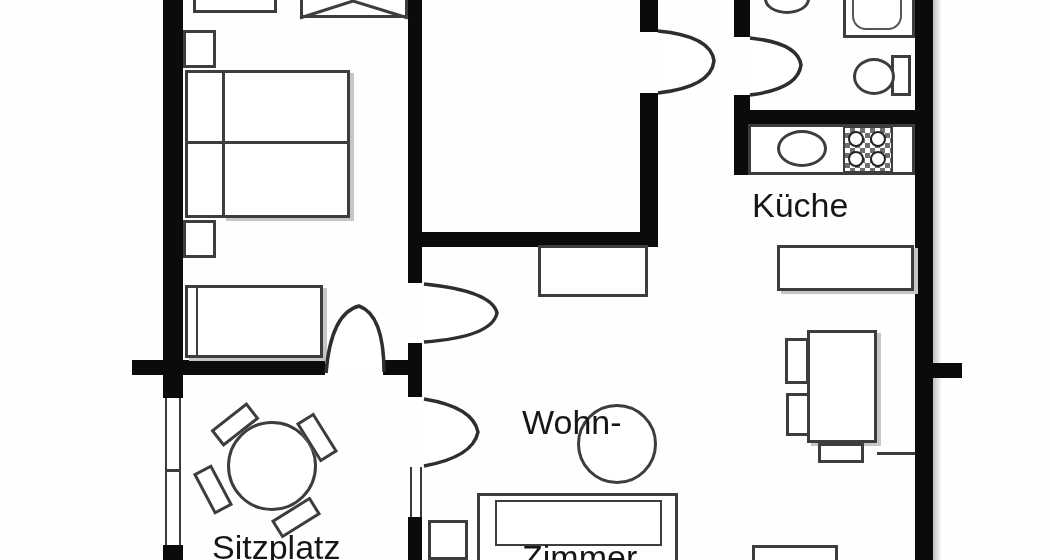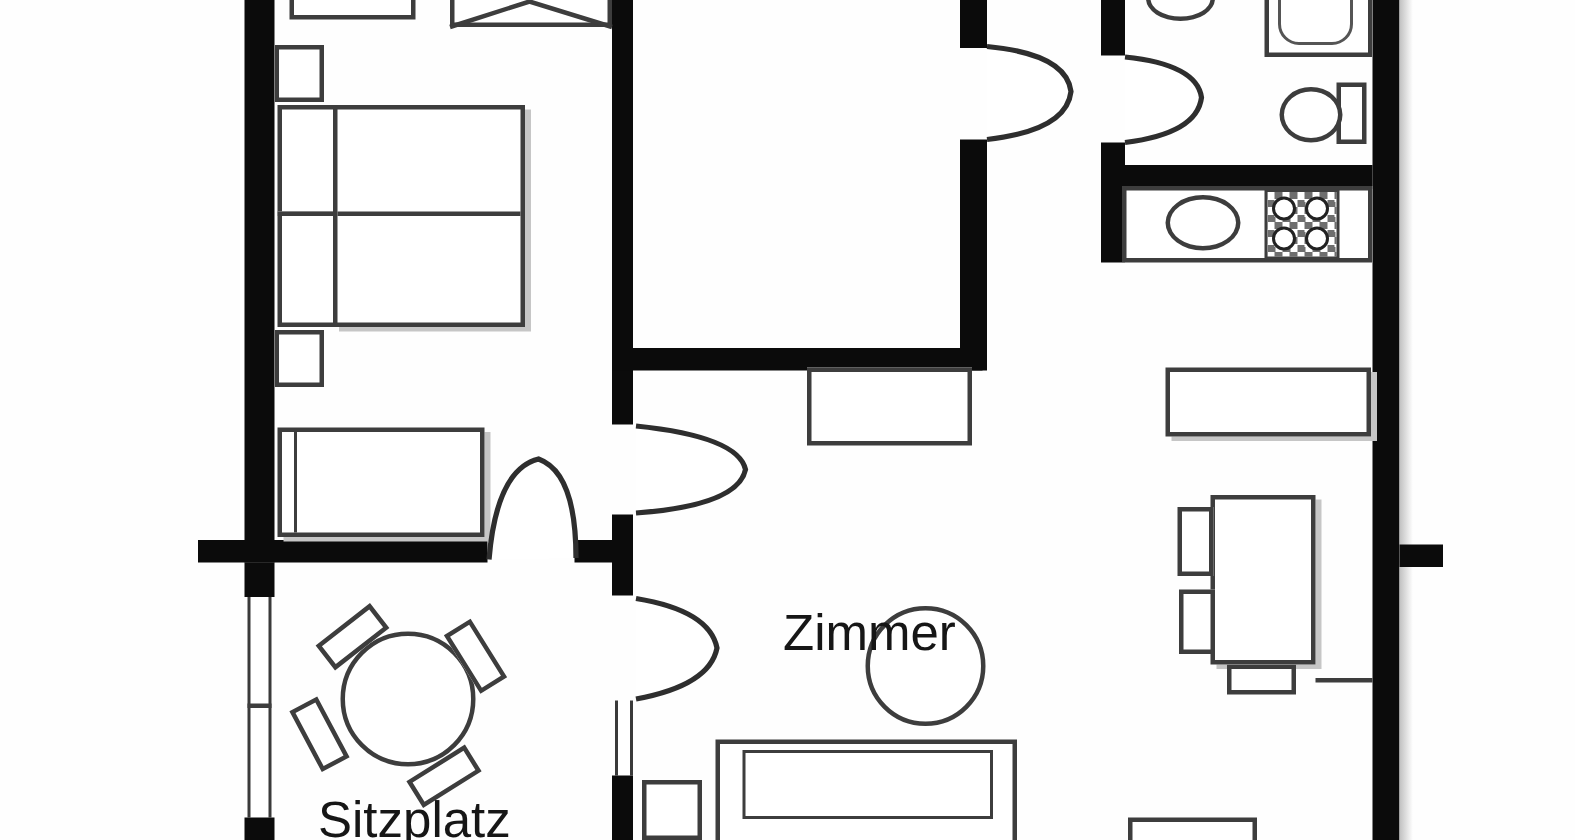--- a/index.html
+++ b/index.html
@@ -102,17 +102,19 @@
   <svg class="overlay" width="1050" height="560" viewBox="0 0 1050 560">
     <path d="M300,18 L353,1 L408,18" fill="none" stroke="#3d3d3d" stroke-width="3"></path>
     <path d="M658,31 Q711,36 714,61 Q711,87 658,93" fill="#ffffff" stroke="#2e2e2e" stroke-width="3.5"></path>
     <path d="M750,38 Q798,43 801,65 Q798,89 750,95" fill="#ffffff" stroke="#2e2e2e" stroke-width="3.5"></path>
     <path d="M424,284 Q492,291 497,313 Q492,337 424,342" fill="#ffffff" stroke="#2e2e2e" stroke-width="3.5"></path>
     <path d="M326,373 Q331,313 359,306 Q384,315 384,372" fill="#ffffff" stroke="#2e2e2e" stroke-width="3.5"></path>
     <path d="M424,399 Q473,407 478,432 Q473,457 424,466" fill="#ffffff" stroke="#2e2e2e" stroke-width="3.5"></path>
   </svg>
 
   <div class="label" style="left:522px;top:310px;line-height:45px">
+    <div>Wohn-</div>
     <div>Zimmer</div>
   </div>
+  <div class="label" style="left:752px;top:186px">Küche</div>
   <div class="label" style="left:212px;top:528px">Sitzplatz</div>
 
 </div>
 
 </body></html>

